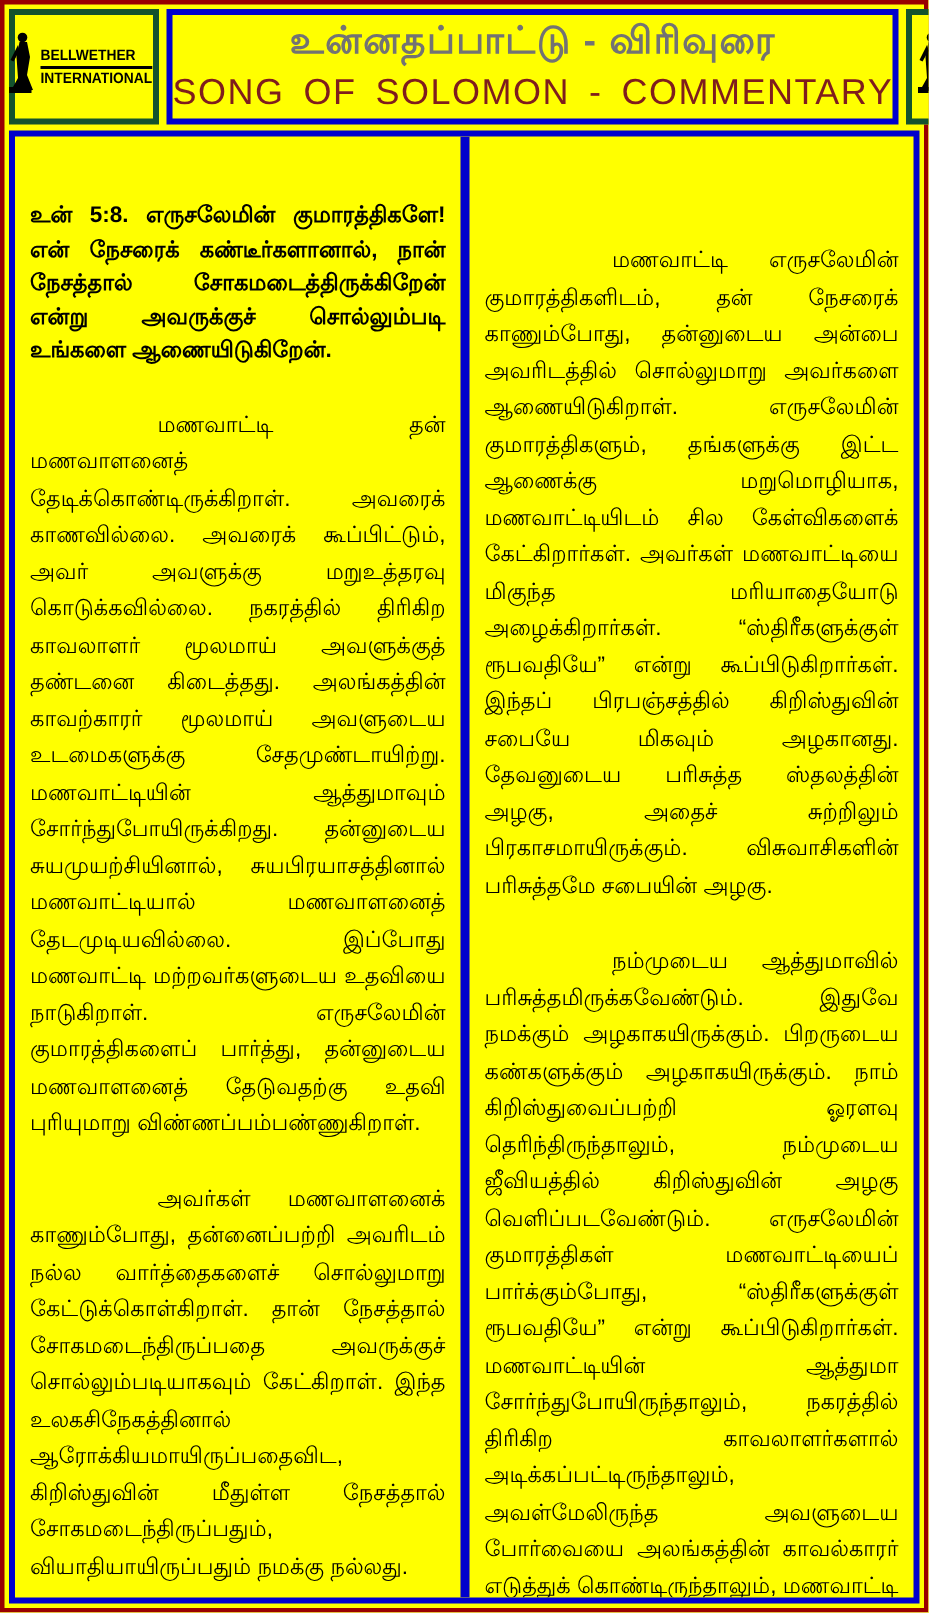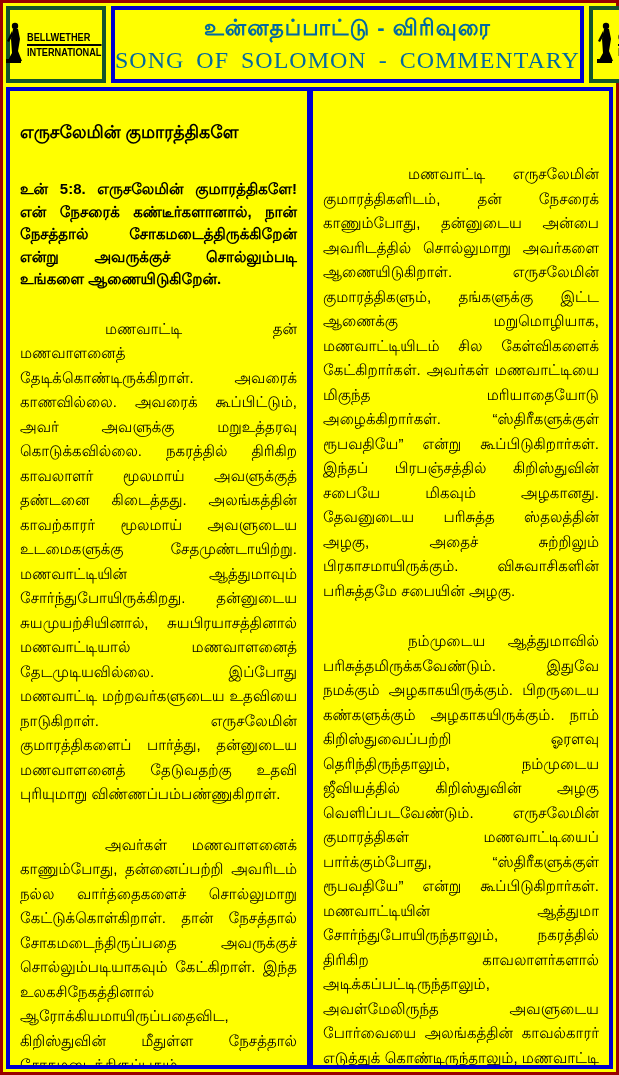--- a/index.html
+++ b/index.html
@@ -35,26 +35,26 @@
   .logo-line.underlined { border-bottom: 2px solid #000; }
 
   .title-box {
     border: 4px solid #0000cc;
     flex: 1;
     display: flex; flex-direction: column;
     align-items: center; justify-content: center;
     gap: 4px;
   }
   .title-tamil {
-    font-weight: bold; font-size: 22px; color: #0369a1;
+    font-weight: bold; font-size: 25px; color: #737373;
     letter-spacing: 1px;
   }
   .title-english {
-    font-family: Liberation Serif, serif;
-    font-size: 24px; color: #0369a1;
+    font-family: Liberation Sans, sans-serif;
+    font-size: 24px; color: #7f1d1d;
     letter-spacing: 1px; word-spacing: 5px;
     white-space: nowrap;
   }
 
   
   .body-box {
     border: 4px solid #0000cc;
     margin-top: 4px;
     flex: 1;
     display: flex;
@@ -122,21 +122,20 @@
         <span class="logo-line underlined">GOOD NEWS</span>
         <span class="logo-line">PUBLISHERS</span>
       </span>
     </div>
 
   </div>
 
   <div class="body-box">
 
     <div class="col left">
-      <div class="heading mt-h1">எருசலேமின் குமாரத்திகளே</div>
 
       <div class="para verse mt-v1">உன் 5:8. எருசலேமின் குமாரத்திகளே! என் நேசரைக் கண்டீர்களானால், நான் நேசத்தால் சோகமடைத்திருக்கிறேன் என்று அவருக்குச் சொல்லும்படி உங்களை ஆணையிடுகிறேன்.</div>
 
       <div class="para indent mt-p">மணவாட்டி தன் மணவாளனைத் தேடிக்கொண்டிருக்கிறாள். அவரைக் காணவில்லை. அவரைக் கூப்பிட்டும், அவர் அவளுக்கு மறுஉத்தரவு கொடுக்கவில்லை. நகரத்தில் திரிகிற காவலாளர் மூலமாய் அவளுக்குத் தண்டனை கிடைத்தது. அலங்கத்தின் காவற்காரர் மூலமாய் அவளுடைய உடமைகளுக்கு சேதமுண்டாயிற்று. மணவாட்டியின் ஆத்துமாவும் சோர்ந்துபோயிருக்கிறது. தன்னுடைய சுயமுயற்சியினால், சுயபிரயாசத்தினால் மணவாட்டியால் மணவாளனைத் தேடமுடியவில்லை. இப்போது மணவாட்டி மற்றவர்களுடைய உதவியை நாடுகிறாள். எருசலேமின் குமாரத்திகளைப் பார்த்து, தன்னுடைய மணவாளனைத் தேடுவதற்கு உதவி புரியுமாறு விண்ணப்பம்பண்ணுகிறாள்.</div>
 
       <div class="para indent mt-p">அவர்கள் மணவாளனைக் காணும்போது, தன்னைப்பற்றி அவரிடம் நல்ல வார்த்தைகளைச் சொல்லுமாறு கேட்டுக்கொள்கிறாள். தான் நேசத்தால் சோகமடைந்திருப்பதை அவருக்குச் சொல்லும்படியாகவும் கேட்கிறாள். இந்த உலகசிநேகத்தினால் ஆரோக்கியமாயிருப்பதைவிட, கிறிஸ்துவின் மீதுள்ள நேசத்தால் சோகமடைந்திருப்பதும், வியாதியாயிருப்பதும் நமக்கு நல்லது.</div>
 
     </div>
 
     <div class="divider"></div>

